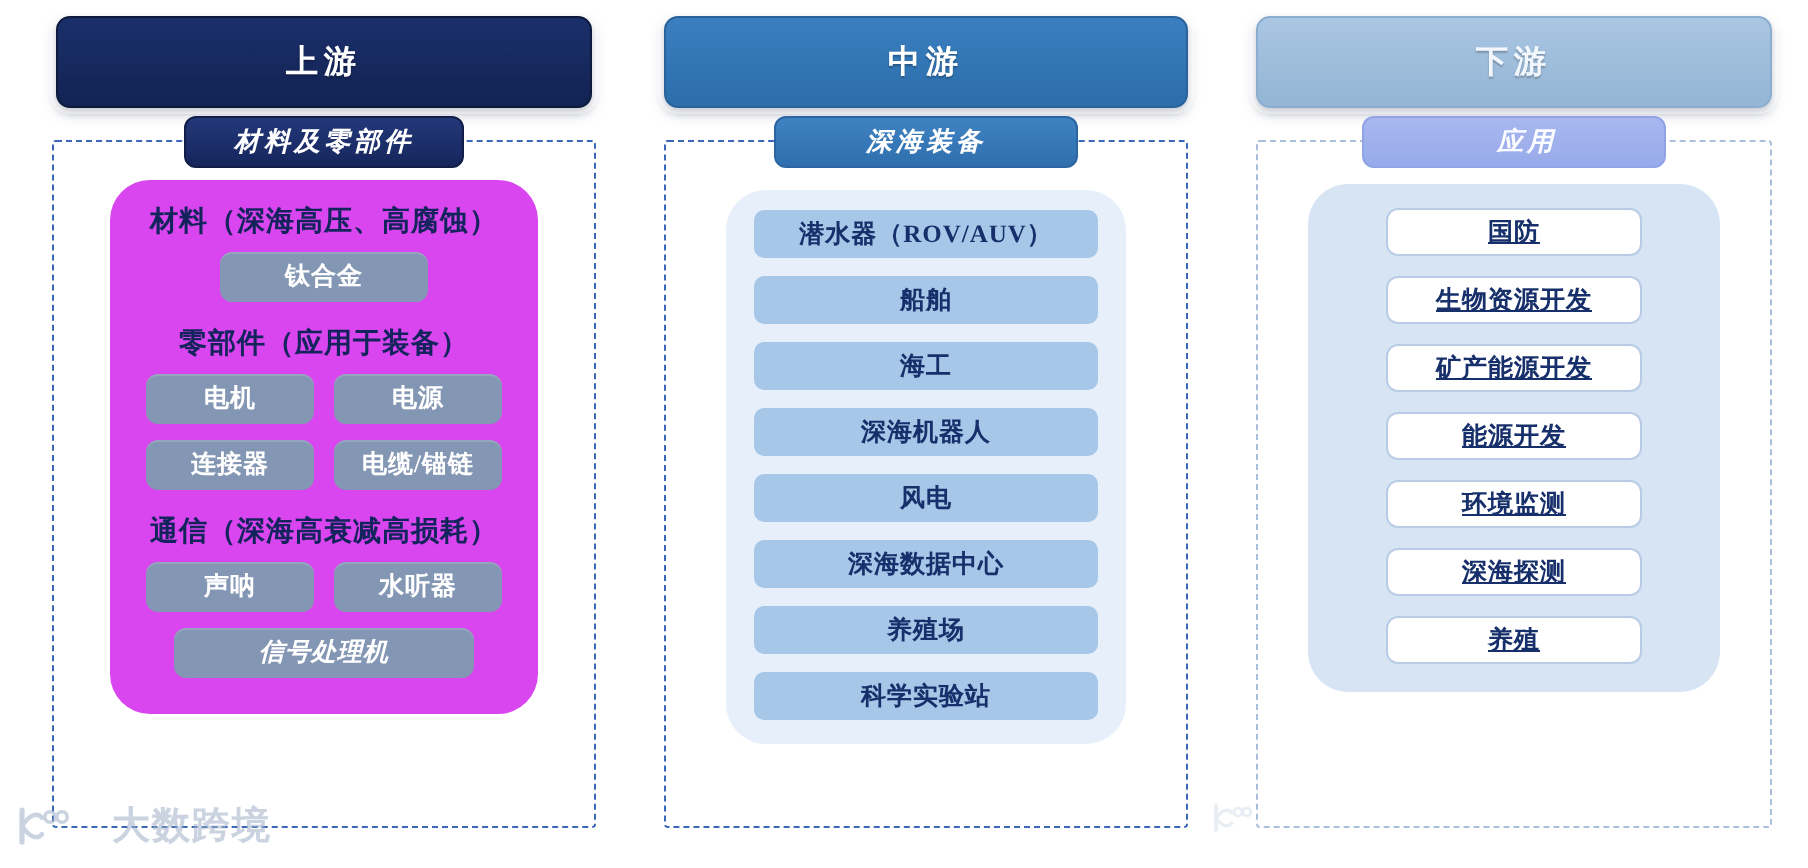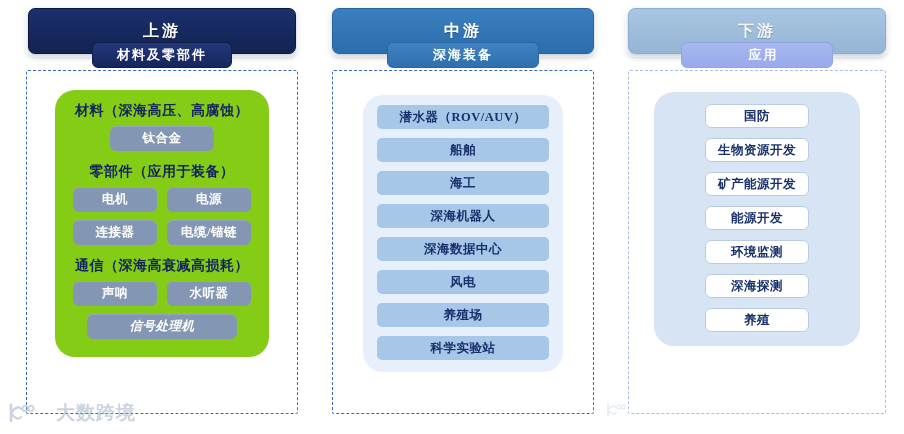--- a/index.html
+++ b/index.html
@@ -67,53 +67,54 @@
     right: 14px;
     border: 1.5px dashed #3a68b8;
     border-radius: 2px;
     box-sizing: border-box;
   }
   .col-downstream .dashed-frame { border-color: #a9bddd; }
 
   
   .sub-header {
     position: absolute;
-    top: 42px;
+    top: 58px;
     left: 50%;
     transform: translateX(-50%);
     height: 26px;
     border-radius: 6px;
     display: flex;
     align-items: center;
     justify-content: center;
     box-sizing: border-box;
     font-size: 13px;
     font-weight: bold;
     letter-spacing: 2px;
     color: #ffffff;
     z-index: 5;
+    font-style: italic;
   }
   .sub-header.up   { width: 140px; background: linear-gradient(180deg,#23387a 0%, #16265c 100%); border:1px solid #101d47; }
   .sub-header.mid  { width: 152px; background: linear-gradient(180deg,#3f82c2 0%, #2f6fae 100%); border:1px solid #2b66a3; }
   .sub-header.down { width: 152px; background: linear-gradient(180deg,#a8b7ef 0%, #97aaea 100%); border:1px solid #8fa3e6; color:#fbfcff;padding-left:13px; }
 
   
   .inner-panel {
     position: absolute;
     left: 50%;
     transform: translateX(-50%);
     border-radius: 20px;
     box-sizing: border-box;
     display: flex;
     flex-direction: column;
     align-items: center;
   }
   .col-upstream .inner-panel {
     top: 90px; width: 214px; padding: 8px 0 10px;
-    background: #84cc16;
+    background: #d946ef;
   }
   .col-midstream .inner-panel {
     top: 95px; width: 200px; padding: 10px 4px 12px;
     background: #e7f0fa;
   }
   .col-downstream .inner-panel {
     top: 92px; width: 206px; padding: 12px 0 14px;
     background: #d6e4f4;
   }
 
@@ -166,35 +167,36 @@
     font-weight: bold;
     color: #17306b;
     margin-bottom: 9px;
     letter-spacing: 0.5px;
     white-space: nowrap;
   }
   .mid-chip:last-child { margin-bottom: 0; }
 
   
   .down-chip {
-    width: 104px;
+    width: 128px;
     height: 24px;
     background: #ffffff;
     border: 1px solid #b9cce6;
     border-radius: 6px;
     display: flex;
     align-items: center;
     justify-content: center;
     font-size: 12.5px;
     font-weight: bold;
     color: #17306b;
     margin-bottom: 10px;
     letter-spacing: 0.5px;
     white-space: nowrap;
     box-sizing: border-box;
+    text-decoration: underline;
   }
   .down-chip:last-child { margin-bottom: 0; }
 
   
   .watermark {
     position: absolute;
     left: 8px;
     bottom: 8px;
     display: flex;
     align-items: center;
@@ -272,22 +274,22 @@
 
     <div class="dashed-frame"></div>
 
     <div class="sub-header mid">深海装备</div>
 
     <div class="inner-panel">
       <div class="mid-chip">潜水器（ROV/AUV）</div>
       <div class="mid-chip">船舶</div>
       <div class="mid-chip">海工</div>
       <div class="mid-chip">深海机器人</div>
+      <div class="mid-chip">风电</div>
       <div class="mid-chip">深海数据中心</div>
-      <div class="mid-chip">风电</div>
       <div class="mid-chip">养殖场</div>
       <div class="mid-chip">科学实验站</div>
     </div>
   </div>
 
   <div class="column col-downstream">
 
     <div class="tier-header down">下游</div>
 
     <div class="dashed-frame"></div>

